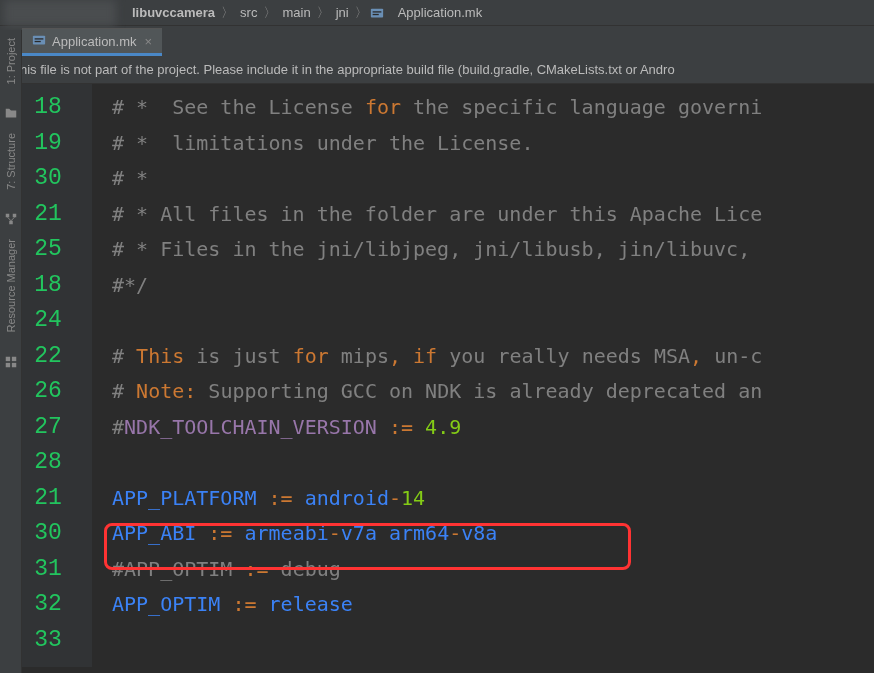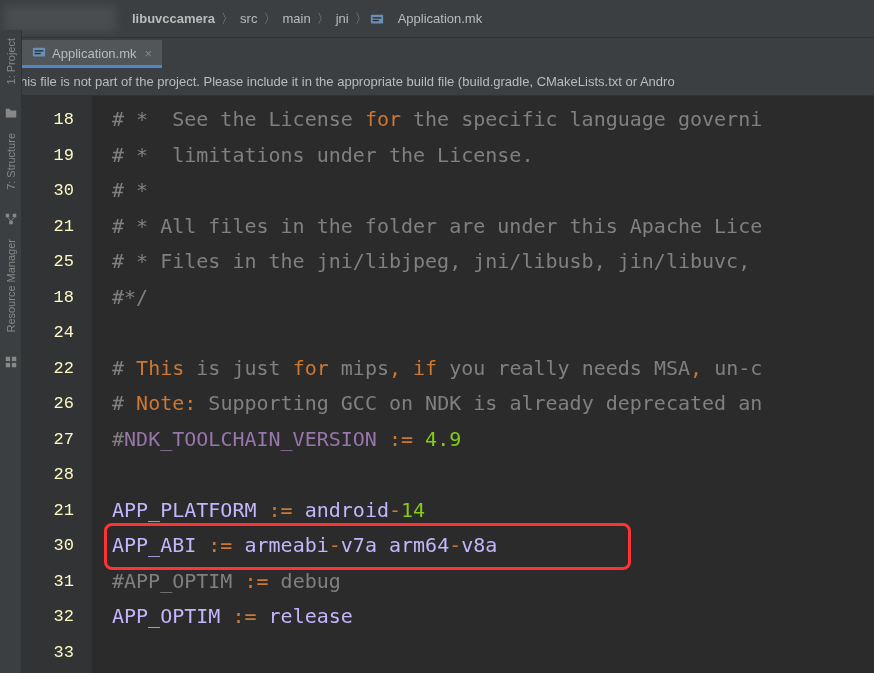--- a/index.html
+++ b/index.html
@@ -10,21 +10,21 @@
     body {
       font-family: 'Consolas', 'Monaco', 'Courier New', monospace;
       background: #2b2b2b;
       color: #a9b7c6;
       width: 874px;
       height: 673px;
       overflow: hidden;
       position: relative;
     }
     .top-bar {
-      height: 38px;
+      height: 26px;
       background: #3c3f41;
       display: flex;
       align-items: center;
       border-bottom: 1px solid #323232;
     }
     .blurred-box {
       width: 112px;
       height: 26px;
       background: #4a4d4f;
       margin-left: 4px;
@@ -122,25 +122,25 @@
     }
     .editor-container {
       display: flex;
       flex: 1;
       margin-left: 22px;
       background: #2b2b2b;
     }
     .gutter {
       width: 70px;
       background: #313335;
-      text-align: right;
+      text-align: center;
       padding-right: 18px;
       padding-top: 6px;
-      color: #fef9c3;
-      font-size: 17px;
+      color: #22c55e;
+      font-size: 23px;
       line-height: 35.5px;
       user-select: none;
     }
     .gutter-line {
       height: 35.5px;
     }
     .code-area {
       flex: 1;
       padding-top: 6px;
       padding-left: 20px;
@@ -150,21 +150,21 @@
       white-space: pre;
       font-family: 'Consolas', 'Monaco', monospace;
     }
     .code-line {
       height: 35.5px;
     }
     .c-comment { color: #808080; }
     .c-keyword { color: #cc7832; }
     .c-purple { color: #9876aa; }
     .c-number { color: #84cc16; }
-    .c-text { color: #c4b5fd; }
+    .c-text { color: #3b82f6; }
     .highlight-box {
       position: absolute;
       border: 3px solid #ff3333;
       border-radius: 8px;
       left: 104px;
       top: 523px;
       width: 527px;
       height: 47px;
       pointer-events: none;
     }

